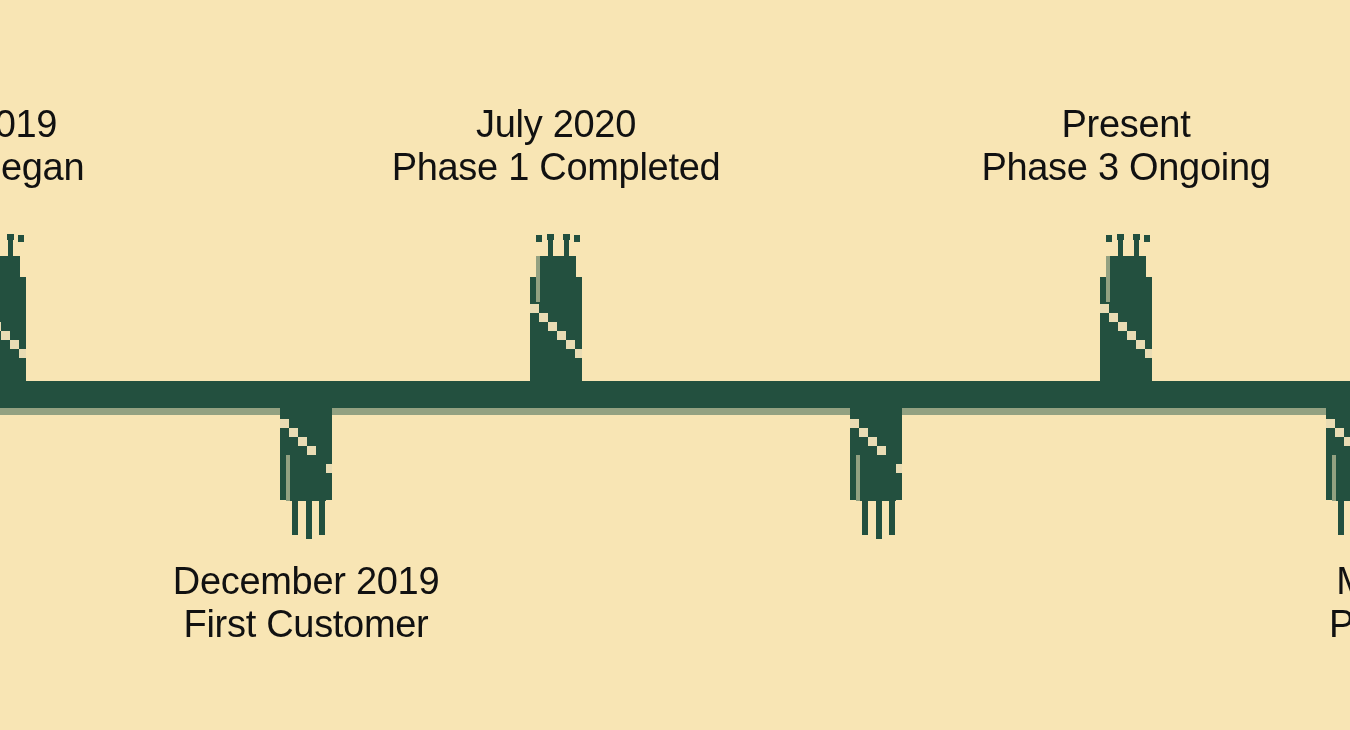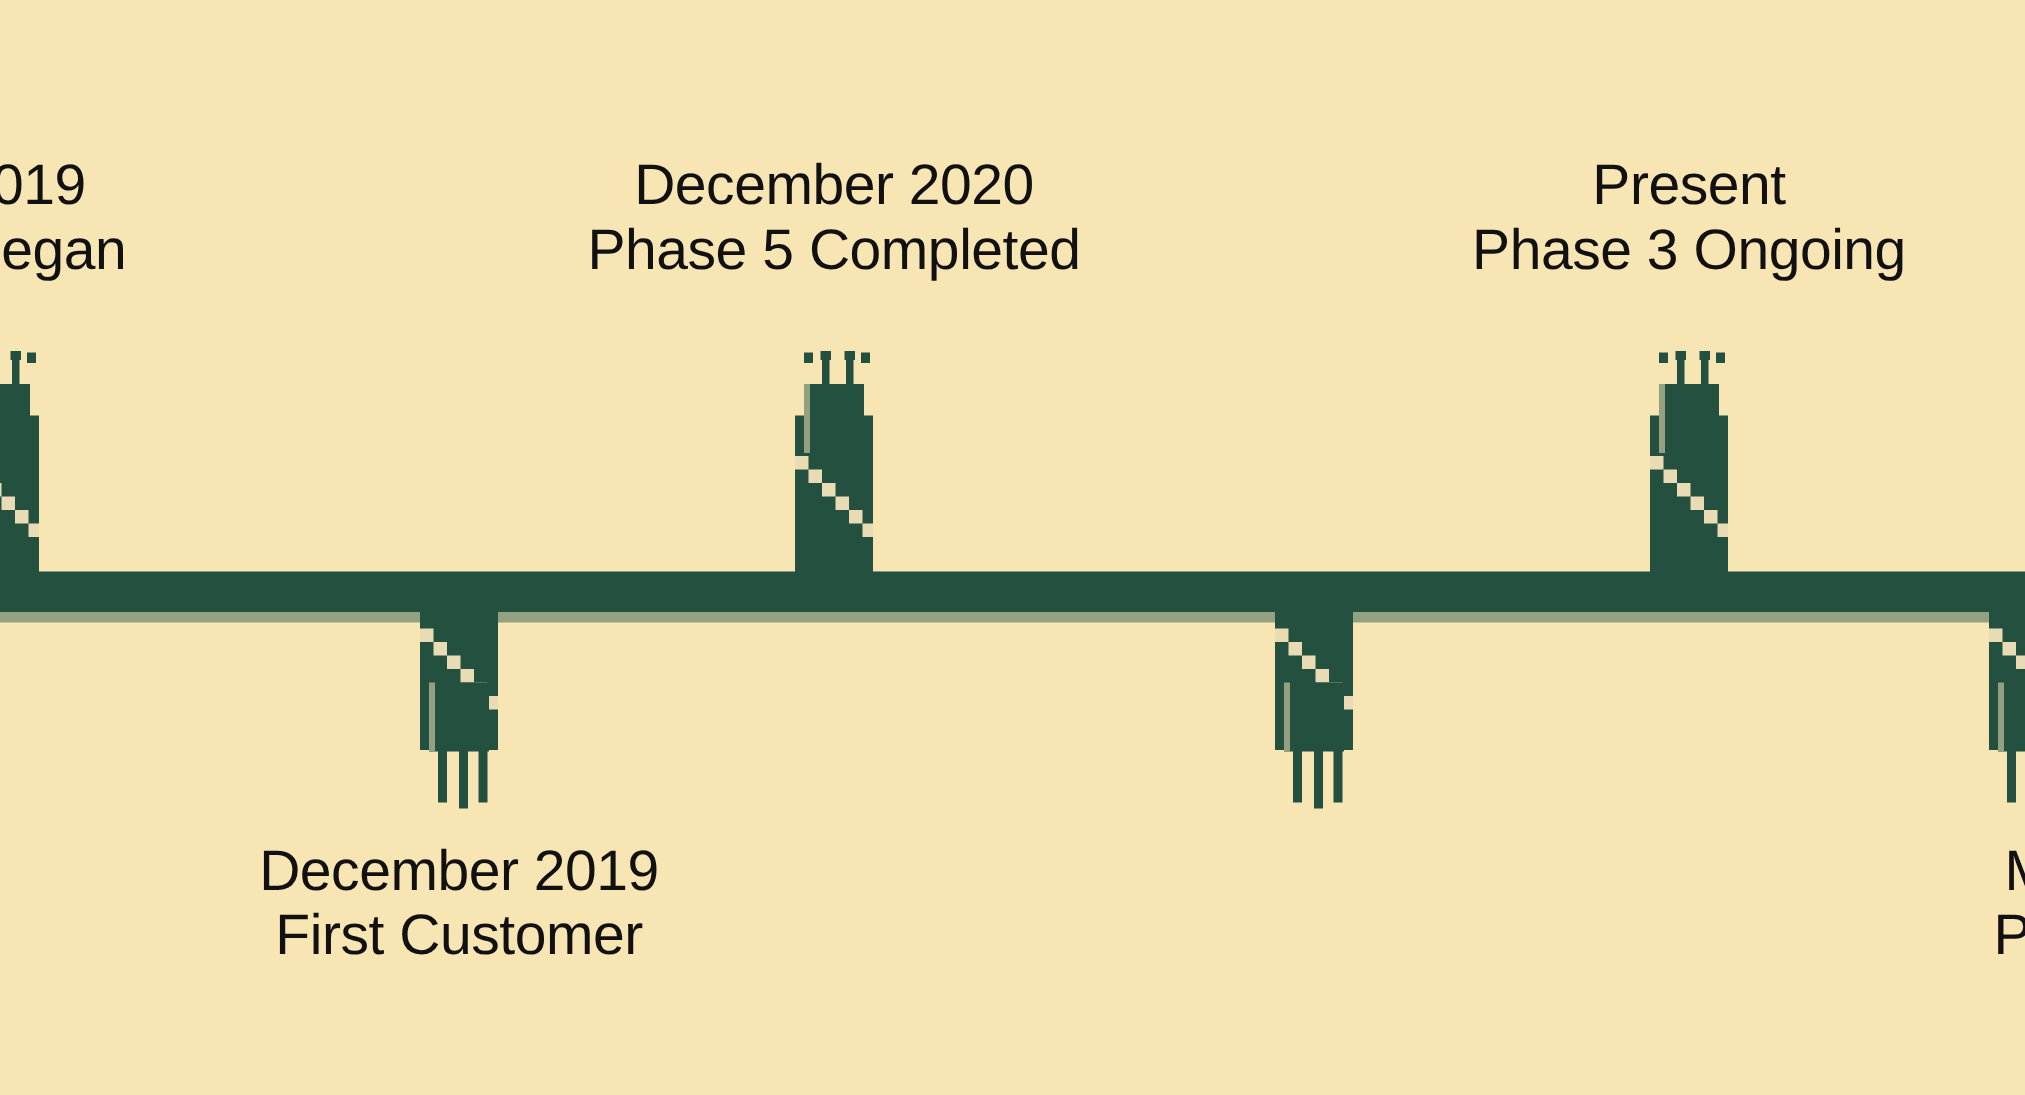--- a/index.html
+++ b/index.html
@@ -215,22 +215,22 @@
         <div class="sprouts">
           <span class="sprout-stalk" style="left: 14px;"></span>
           <span class="sprout-cap" style="left: 13px;"></span>
           <span class="sprout-stalk" style="left: 30px;"></span>
           <span class="sprout-cap" style="left: 29px;"></span>
           <span class="sprout-dot" style="left: 2px;"></span>
           <span class="sprout-dot" style="left: 40px;"></span>
         </div>
       </div>
       <div class="label label-above" style="left: 231px; width: 650px;">
-        <span class="date">December 2020</span>
-        <span class="event">Phase 5 Completed</span>
+        <span class="date">July 2020</span>
+        <span class="event">Phase 1 Completed</span>
       </div>
       <div class="milestone" style="left: 876px;">
         <div class="stem stem-down"></div>
         <div class="stair stair-down">
           <i style="left: 0px; top: 4px;"></i>
           <i style="left: 9px; top: 13px;"></i>
           <i style="left: 18px; top: 22px;"></i>
           <i style="left: 27px; top: 31px;"></i>
           <i style="left: 36px; top: 40px;"></i>
           <i style="left: 45px; top: 49px;"></i>

